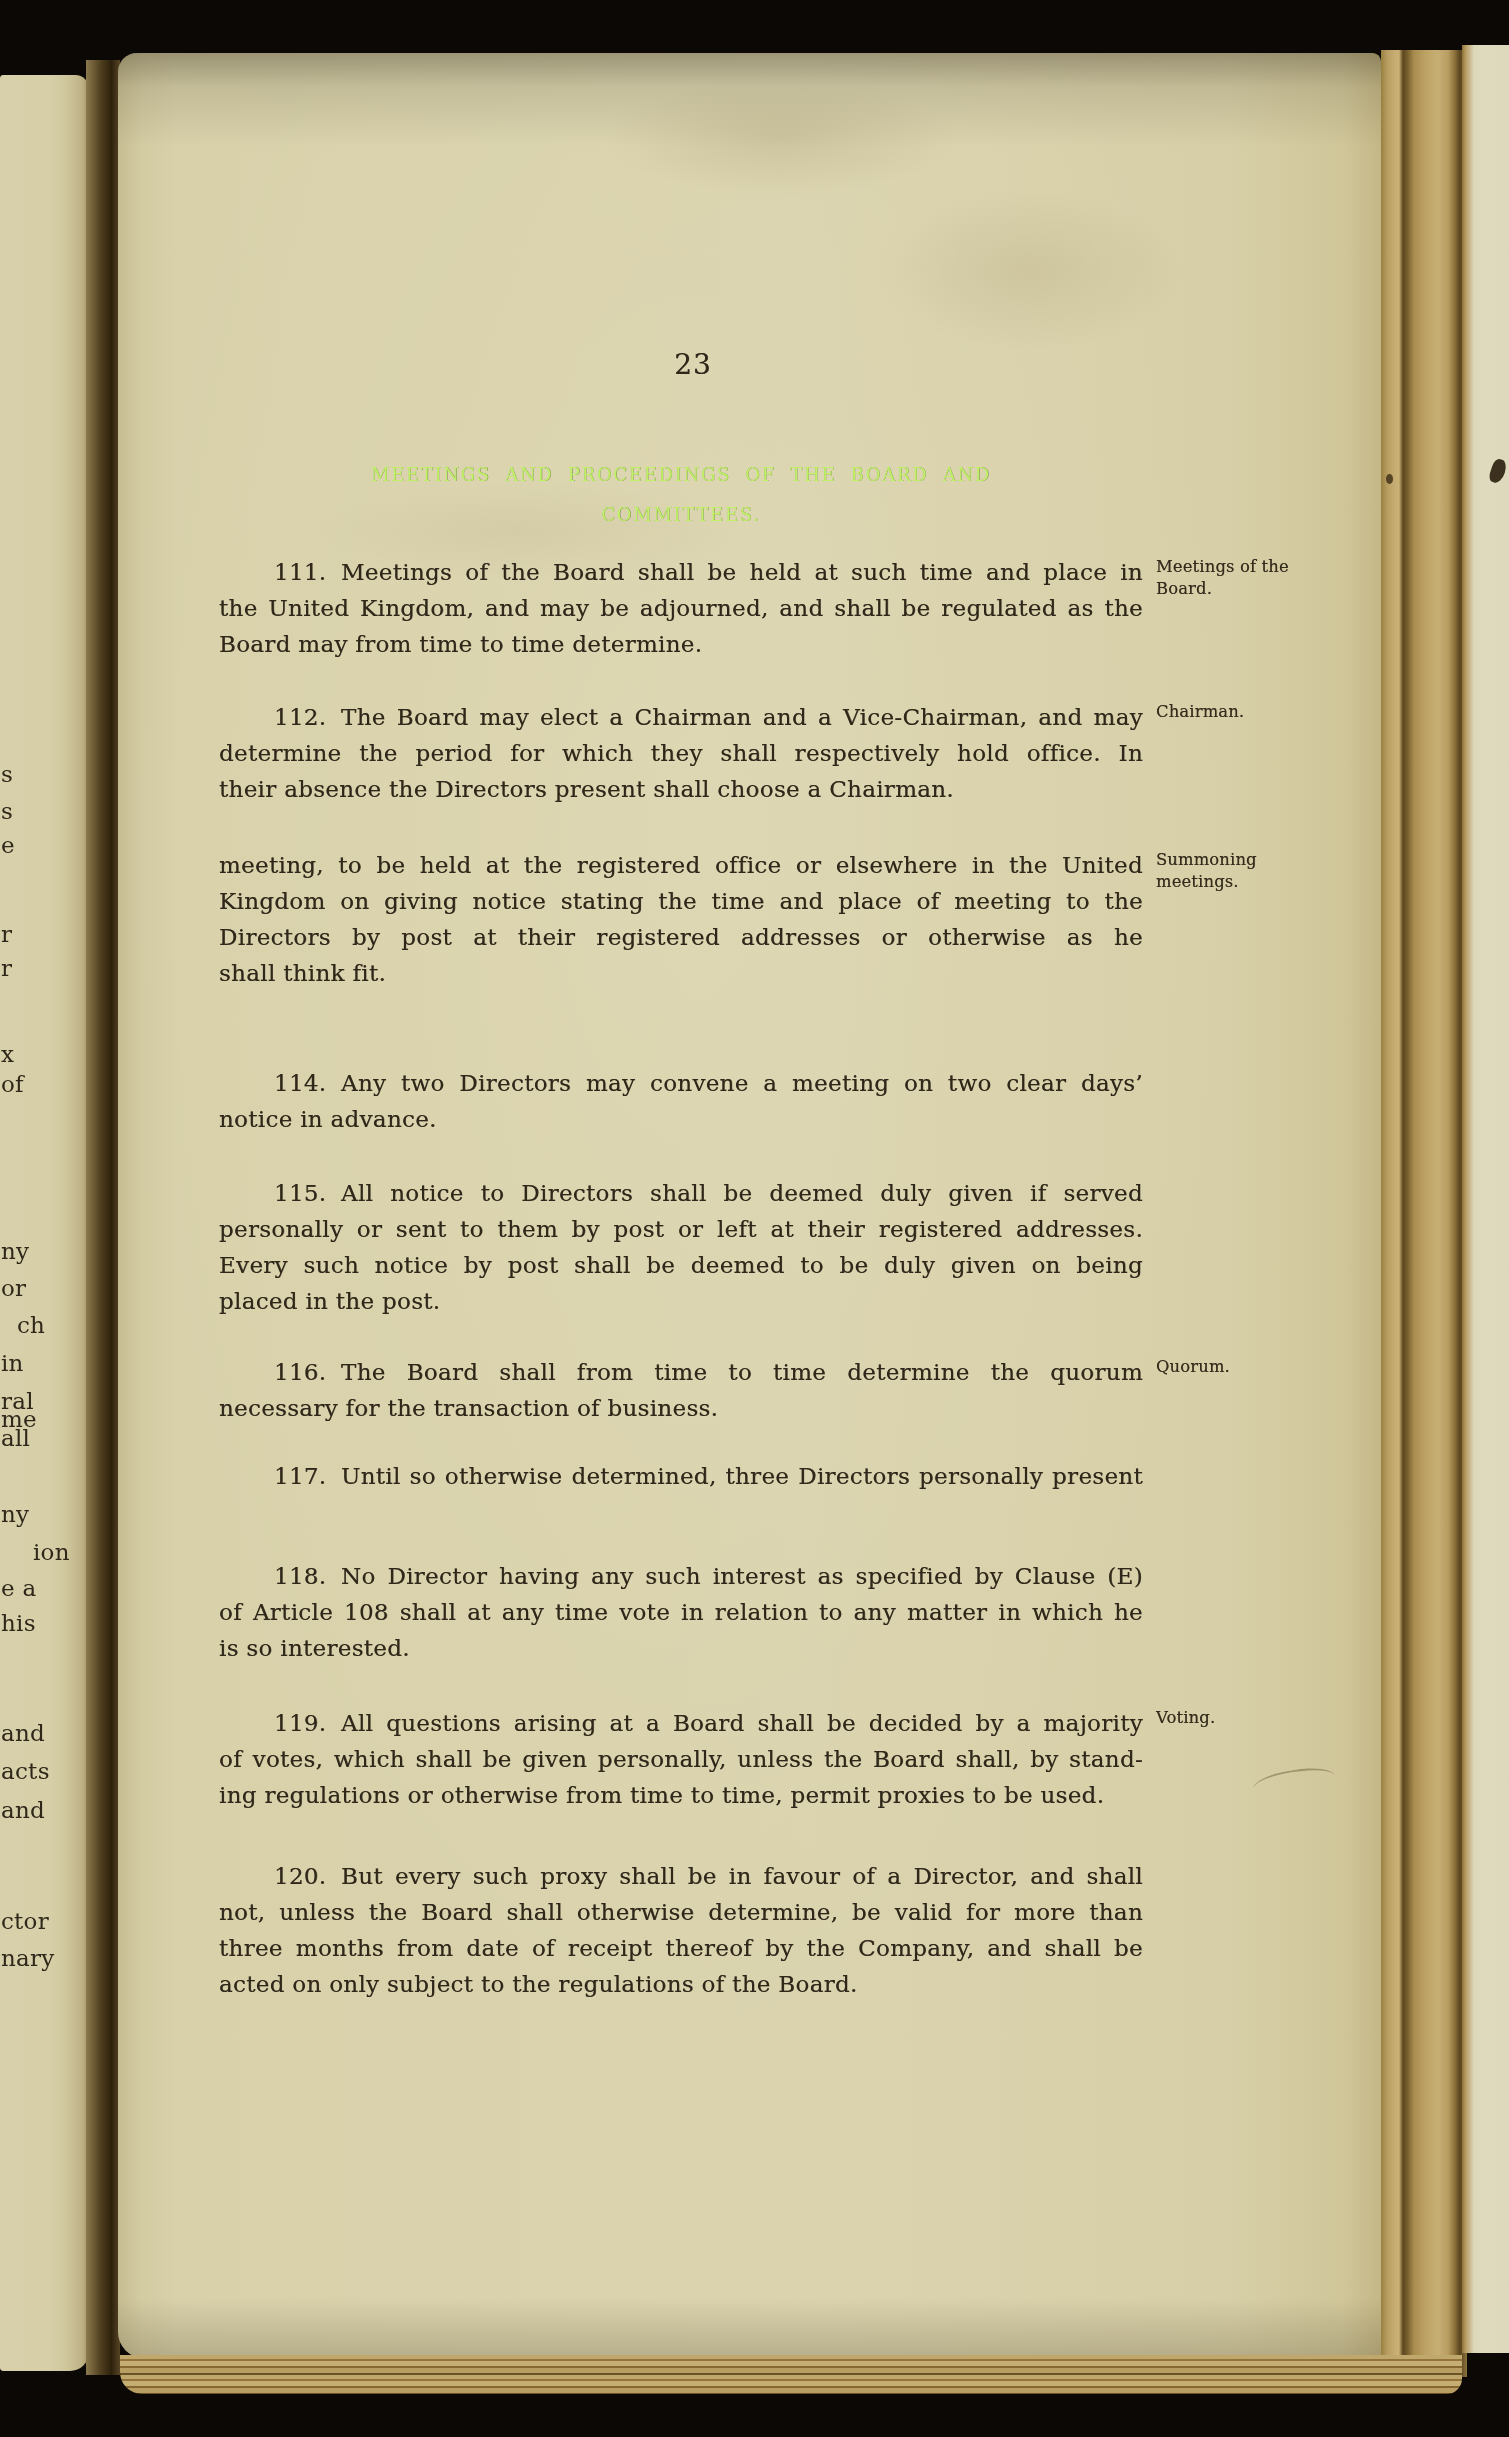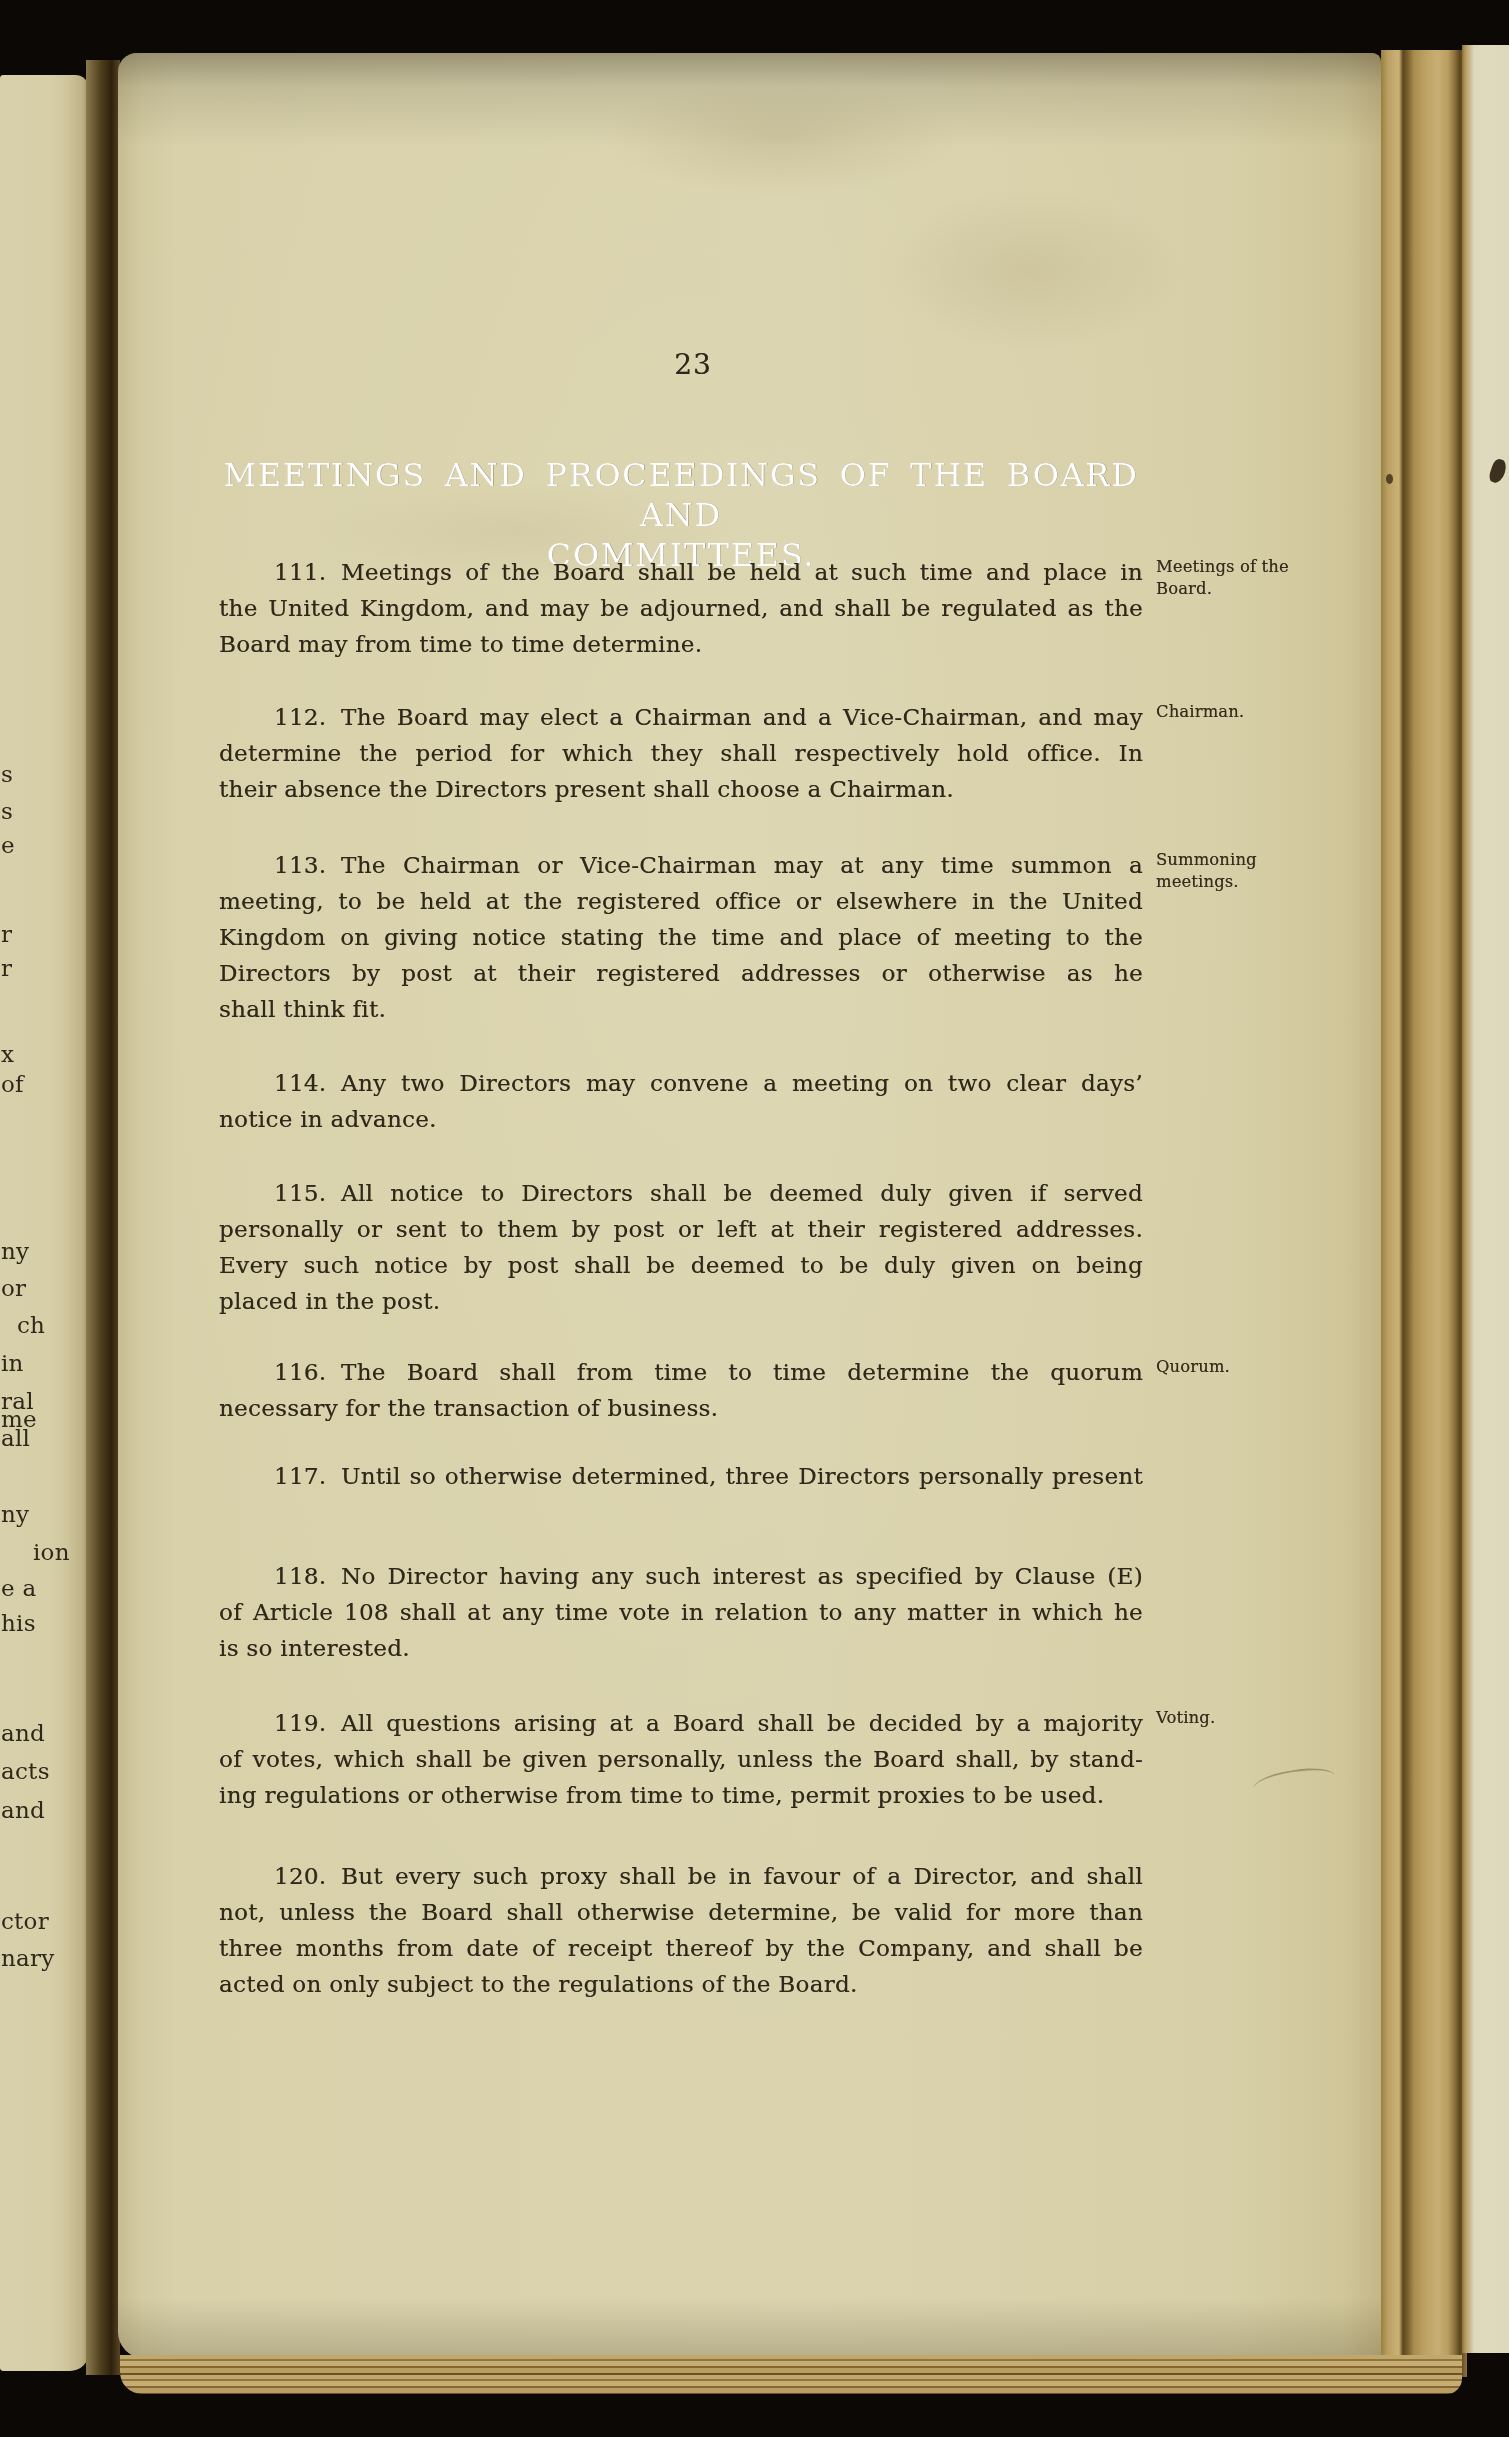--- a/index.html
+++ b/index.html
@@ -69,22 +69,22 @@
     border-top:2.6px solid rgba(100,84,50,.45);border-radius:50%;transform:rotate(-9deg);}
   
   .content{position:absolute;inset:0;color:#2f2719;
     text-shadow:0.3px 0.2px 0.3px rgba(47,39,25,.55);}
   .page-num{
     position:absolute;left:231px;top:348px;width:924px;
     text-align:center;font-size:28px;letter-spacing:0.9px;
   }
   .heading{
     position:absolute;left:219px;top:455px;width:924px;
-    text-align:center;font-size:32px;line-height:40px;
-    letter-spacing:1.7px;word-spacing:6.9px;color:#ffffff;
+    text-align:center;font-size:18px;line-height:40px;
+    letter-spacing:1.7px;word-spacing:6.9px;color:#bef264;
   }
   .article{
     position:absolute;left:219px;width:924px;
     font-size:23px;line-height:36px;letter-spacing:0.3px;
   }
   .line{
     text-align:justify;text-align-last:justify;
     white-space:nowrap;height:36px;
   }
   .line.last{text-align-last:left;}
@@ -161,21 +161,20 @@
           <div class="line last">Board may from time to time determine.</div>
           <div class="side-note">Meetings of the Board.</div>
         </div>
         <div class="article" style="top: 699px;">
           <div class="line first"><span class="art-num">112.</span>The Board may elect a Chairman and a Vice-Chairman, and may</div>
           <div class="line">determine the period for which they shall respectively hold office.  In</div>
           <div class="line last">their absence the Directors present shall choose a Chairman.</div>
           <div class="side-note">Chairman.</div>
         </div>
         <div class="article" style="top: 847px;">
-          <div class="line first"><span class="art-num">113.</span>The Chairman or Vice-Chairman may at any time summon a</div>
           <div class="line">meeting, to be held at the registered office or elsewhere in the United</div>
           <div class="line">Kingdom on giving notice stating the time and place of meeting to the</div>
           <div class="line">Directors by post at their registered addresses or otherwise as he</div>
           <div class="line last">shall think fit.</div>
           <div class="side-note">Summoning meetings.</div>
         </div>
         <div class="article" style="top: 1065px;">
           <div class="line first"><span class="art-num">114.</span>Any two Directors may convene a meeting on two clear days’</div>
           <div class="line last">notice in advance.</div>
         </div>

